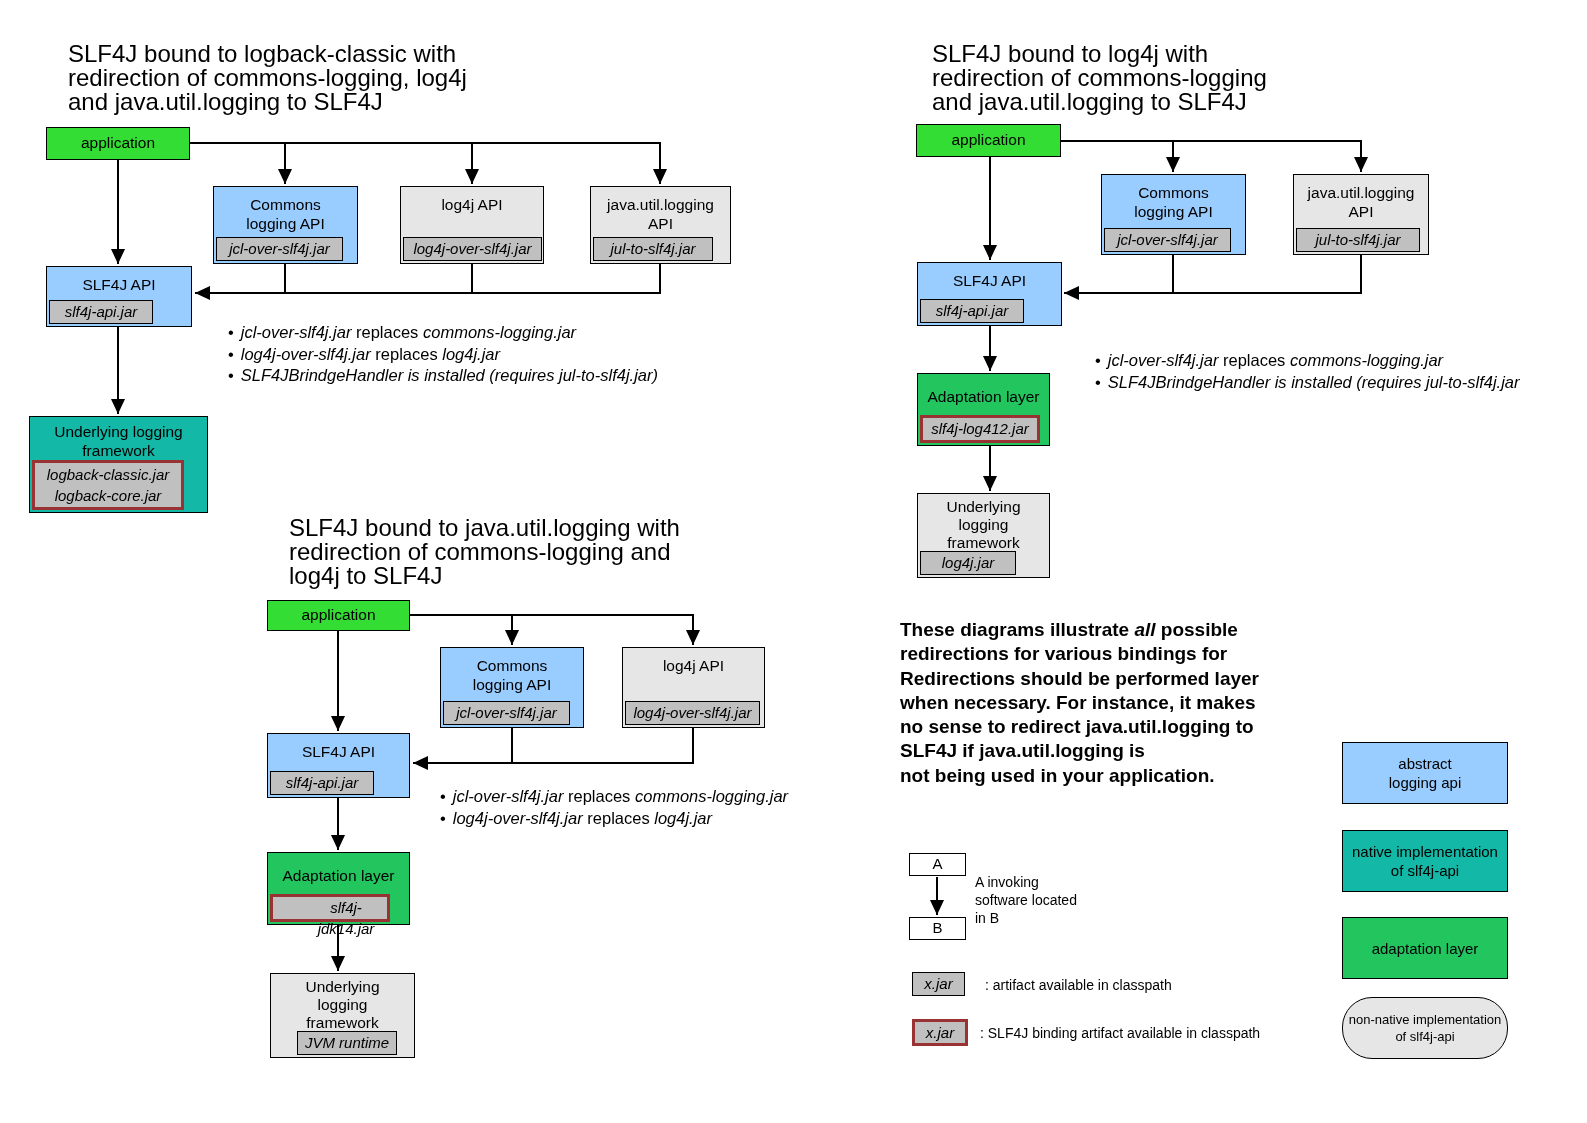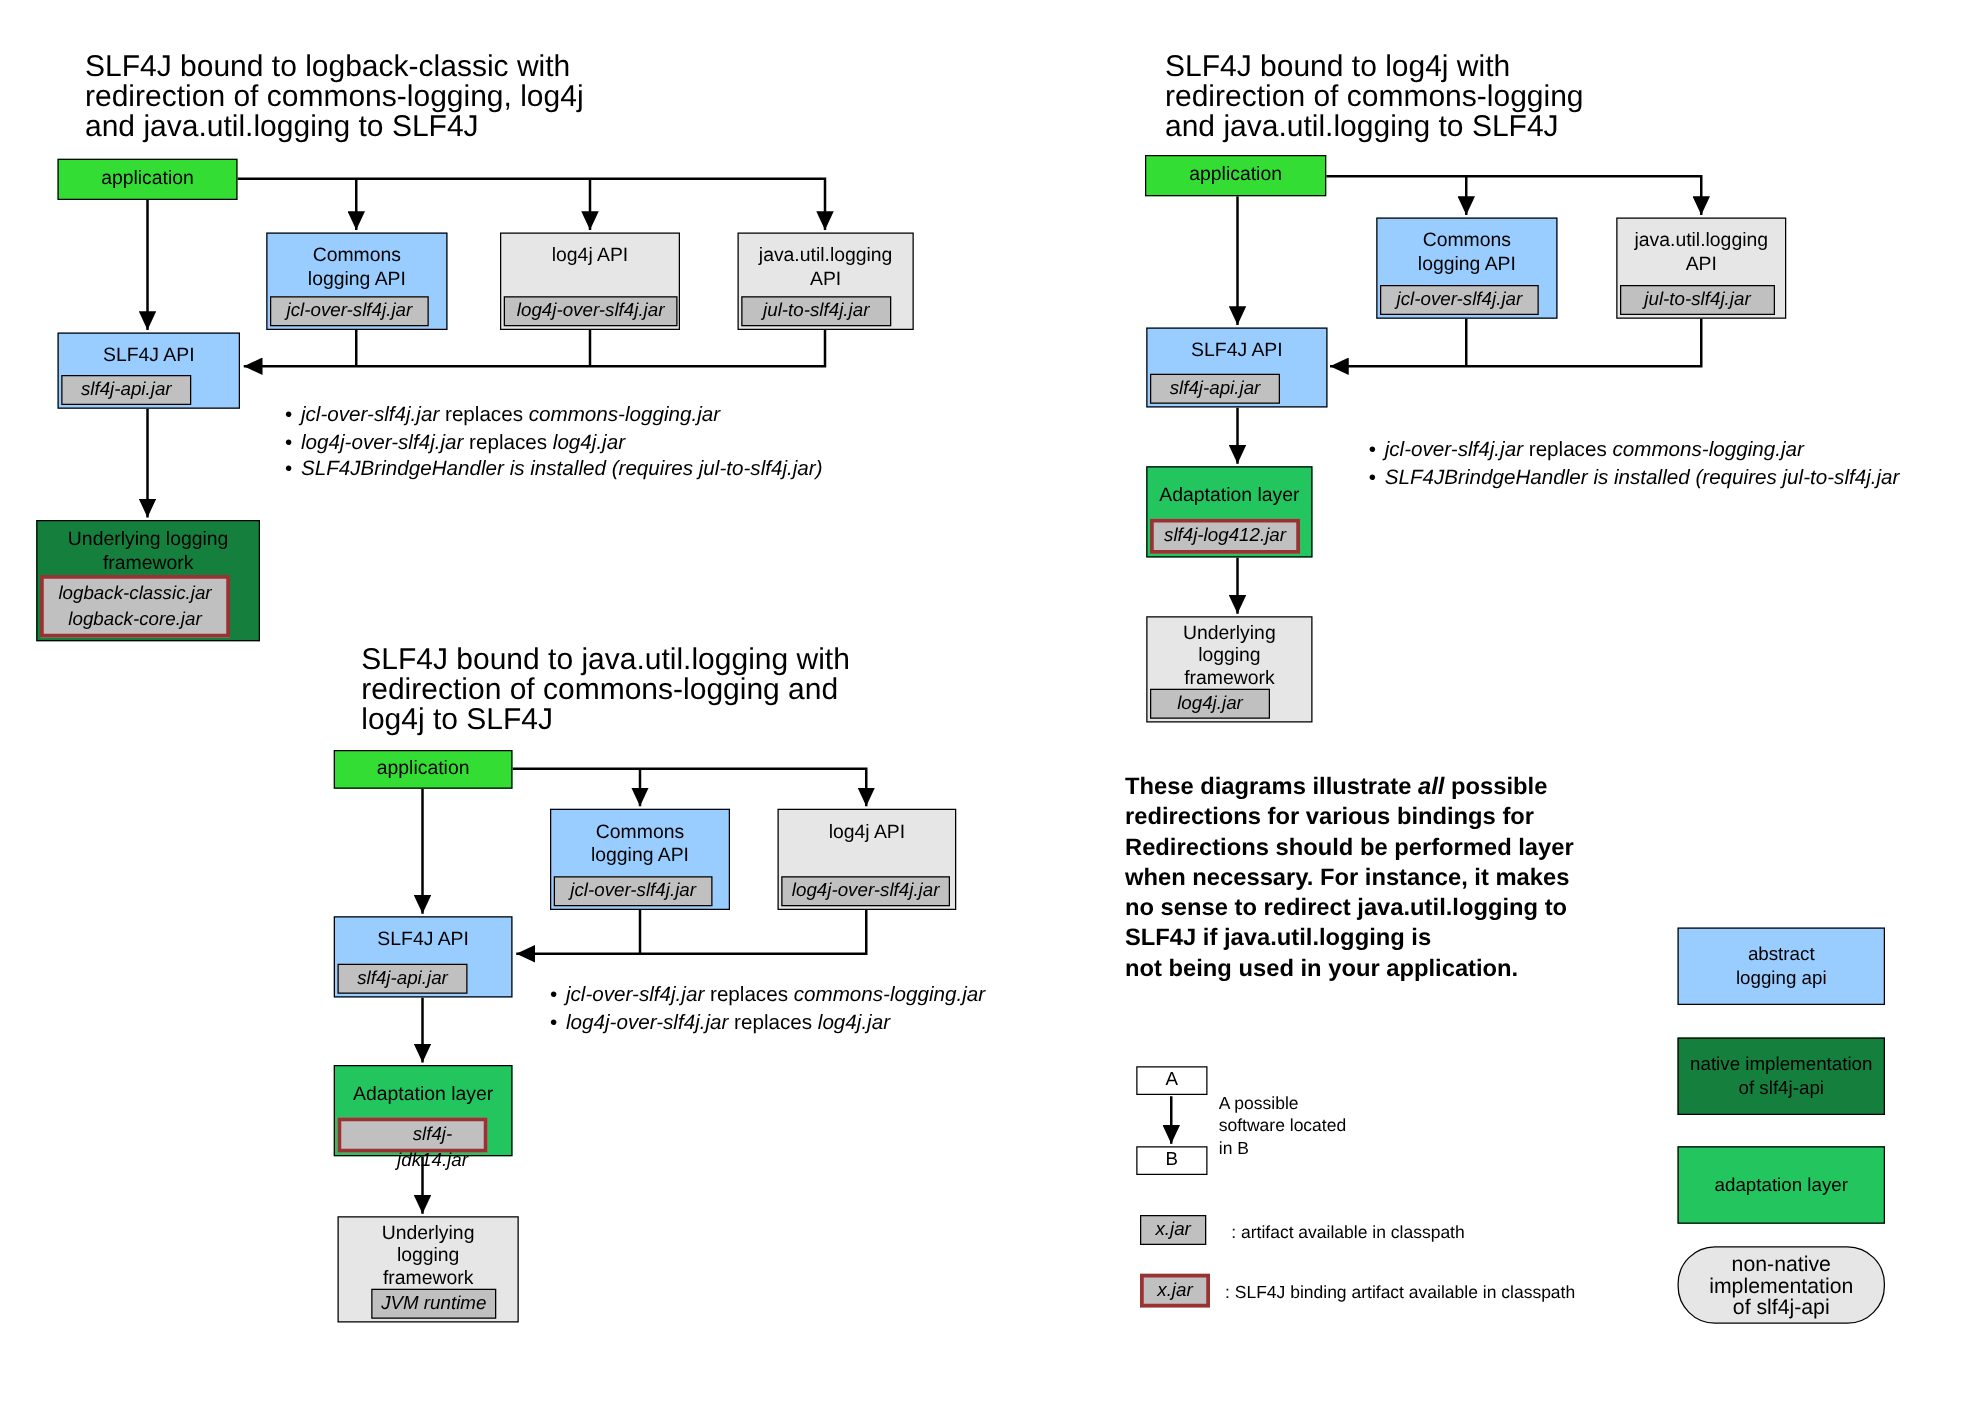--- a/index.html
+++ b/index.html
@@ -11,21 +11,21 @@
   .dtitle{position:absolute;font-weight:normal;font-size:24px;line-height:24px;white-space:nowrap;margin-left:24px;}
   .node{position:absolute;border:1.5px solid #000;box-sizing:border-box;text-align:center;font-size:15.5px;}
   .nlabel{line-height:19px;}
   .pad8 .nlabel{padding-top:8px;}
   .pad5 .nlabel{padding-top:5px;line-height:19px;}
   .pad4 .nlabel{padding-top:4px;line-height:18px;}
   .pad13 .nlabel{padding-top:13px;}
   .single .nlabel{line-height:29px;}
   .green{background:#33DD33;}
   .lblue{background:#99CCFF;}
-  .bblue{background:#15803d;}
+  .bblue{background:#14b8a6;}
   .teal{background:#22c55e;}
   .lgray{background:#E6E6E6;}
   .jar{
     position:absolute;left:2px;bottom:2px;height:24px;box-sizing:border-box;
     background:#C0C0C0;border:1px solid #000;font-style:italic;font-size:15px;
     line-height:21px;text-align:center;
   }
   .jar.binding{border:3px solid #993333;height:28px;}
   .jar.two{height:50px;line-height:21px;padding-top:1px;}
   .bullets{position:absolute;font-size:16.5px;line-height:21.5px;white-space:nowrap;font-style:normal;}
@@ -35,21 +35,21 @@
   .jarstand{
     position:absolute;box-sizing:border-box;background:#C0C0C0;border:1px solid #000;
     font-style:italic;font-size:15px;text-align:center;line-height:21px;
   }
   .jarstand.binding{border:3px solid #993333;}
   .typebox{
     position:absolute;left:1342px;width:166px;height:62px;border:1px solid #000;box-sizing:border-box;
     display:flex;flex-direction:column;justify-content:center;text-align:center;
     font-size:15px;line-height:19px;
   }
-  .typebox.small{font-size:17px;line-height:17px;border-radius:30px;}
+  .typebox.small{font-size:13px;line-height:17px;border-radius:30px;}
   .abox{position:absolute;width:57px;height:23px;border:1.5px solid #000;box-sizing:border-box;
     background:#fff;text-align:center;font-size:15px;line-height:20px;}
   em{font-style:italic;}
 </style>
 </head>
 <body>
 
 <div class="canvas">
 
   <svg class="arrows" width="1587" height="1123" viewBox="0 0 1587 1123">
@@ -277,21 +277,21 @@
     <div>not being used in your application.</div>
   </div>
 
   <div class="abox" style="left:909px;top:853px;">
     <span>A</span>
   </div>
   <div class="abox" style="left:909px;top:917px;">
     <span>B</span>
   </div>
   <div class="smalltext" style="left:975px;top:873px;">
-    <div>A possible</div>
+    <div>A invoking</div>
     <div>software located</div>
     <div>in B</div>
   </div>
 
   <div class="jarstand" style="left:912px;top:972px;width:53px;height:24px;">x.jar</div>
   <div class="smalltext" style="left:985px;top:976px;">: artifact available in classpath</div>
 
   <div class="jarstand binding" style="left:912px;top:1019px;width:56px;height:27px;">x.jar</div>
   <div class="smalltext" style="left:980px;top:1024px;">: SLF4J binding artifact available in classpath</div>
 

